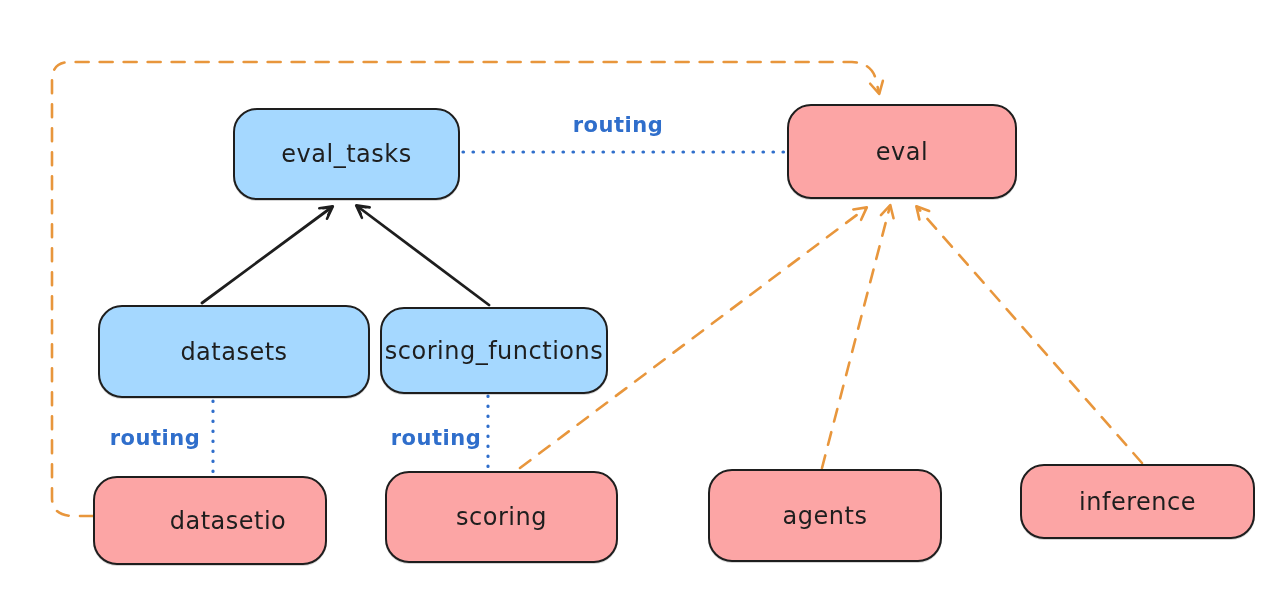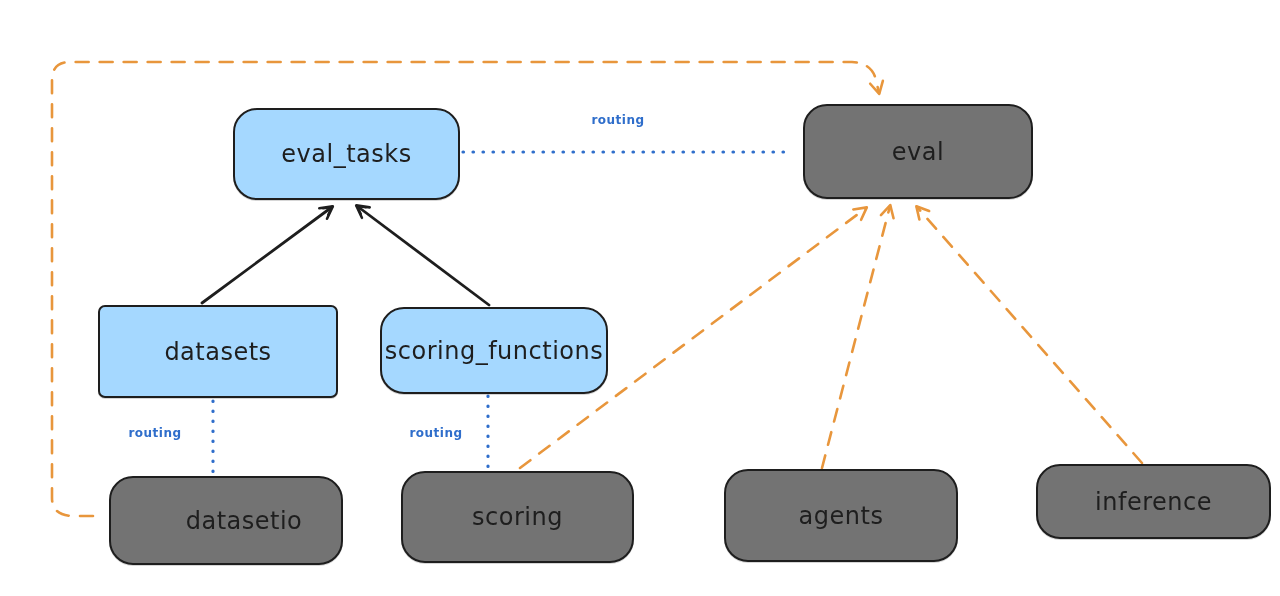--- a/index.html
+++ b/index.html
@@ -23,25 +23,25 @@
     justify-content: center;
     border: 2.5px solid #1e1e1e;
     border-radius: 24px;
     box-sizing: border-box;
     font-size: 24px;
     letter-spacing: 0.5px;
     color: #1e1e1e;
     box-shadow: 0 1px 0 rgba(30,30,30,0.18);
   }
   .node.blue  { background: #a5d8ff; }
-  .node.green { background: #737373; margin-left: 16px; }
+  .node.green { background: #fca5a5; }
   .edge-label {
     position: absolute;
     color: #2f6ecb;
-    font-size: 12px;
+    font-size: 21px;
     font-weight: bold;
     letter-spacing: 0.5px;
     text-align: center;
   }
 </style>
 </head>
 <body>
 
 <div class="canvas">
 
@@ -75,21 +75,21 @@
   <div class="edge-label" style="left:386px; top:426px; width:100px;">routing</div>
 
   <div class="node blue" style="left:233px; top:108px; width:227px; height:92px;">
     <span>eval_tasks</span>
   </div>
 
   <div class="node green" style="left:787px; top:104px; width:230px; height:95px;">
     <span>eval</span>
   </div>
 
-  <div class="node blue" style="left:98px; top:305px; width:240px; height:93px;border-radius:7px;">
+  <div class="node blue" style="left:98px; top:305px; width:272px; height:93px;">
     <span>datasets</span>
   </div>
 
   <div class="node blue" style="left:380px; top:307px; width:228px; height:87px;justify-content:center;">
     <span>scoring_functions</span>
   </div>
 
   <div class="node green" style="left:93px; top:476px; width:234px; height:89px;padding-left:36px;">
     <span>datasetio</span>
   </div>

